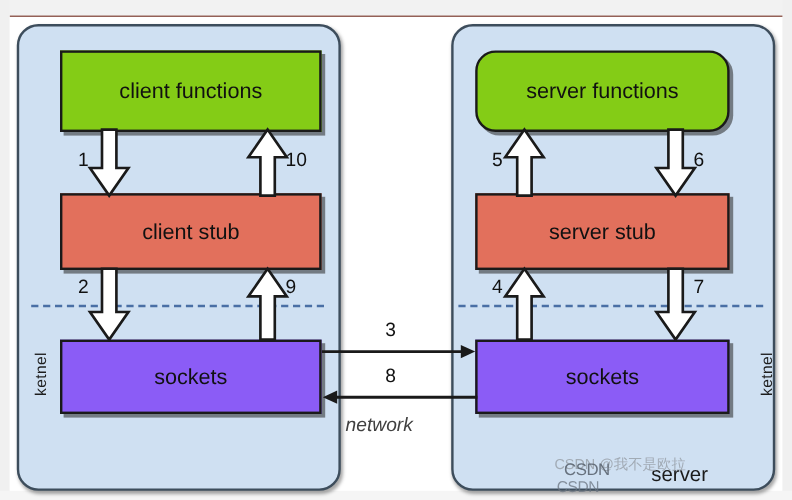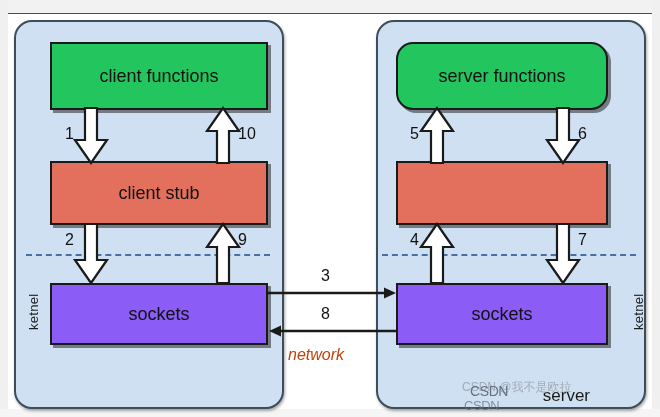--- a/index.html
+++ b/index.html
@@ -36,21 +36,21 @@
     position:absolute;
     border:2px solid #1a1a1a;
     box-shadow:3px 3px 0 rgba(40,40,40,.55);
     display:flex;align-items:center;justify-content:center;
     text-align:center;
     color:#111;
     font-size:18px;
     line-height:1.12;
     box-sizing:border-box;
   }
-  .box.blue{background:#22c55e;}
+  .box.blue{background:#84cc16;}
   .box.red{background:#e2705c;}
   .box.orange{background:#8b5cf6;}
 
   
   #box-client-functions{left:50px;top:42px;width:218px;height:68px;}
   #box-client-stub{left:50px;top:161px;width:218px;height:64px;}
   #box-client-sockets{left:50px;top:283px;width:218px;height:62px;}
   
   #box-server-functions{left:396px;top:42px;width:212px;height:68px;border-radius:17px;}
   #box-server-stub{left:396px;top:161px;width:212px;height:64px;}
@@ -94,21 +94,21 @@
     position:absolute;
     font-size:16px;color:#111;
     line-height:1;
   }
 
   
   .net-arrow{position:absolute;}
   .net-arrow svg{display:block;}
   #net-label{
     position:absolute;left:288px;top:346px;
-    font-size:16px;font-style:italic;color:#c2410c;
+    font-size:16px;font-style:italic;color:#404040;
   }
 
   
   .watermark{
     position:absolute;
     color:#9aa2ab;
     white-space:nowrap;
     pointer-events:none;
   }
   #watermark-line1{left:462px;top:379px;font-size:12px;opacity:.85;}
@@ -149,21 +149,21 @@
 
   <div class="kernel-line" id="kernel-line-server"></div>
   <div class="kernel-label" id="kernel-label-server">ketnel</div>
 
   <div class="box blue" id="box-server-functions">
     <span>server functions</span>
   </div>
 
   <div class="box red" id="box-server-stub">
     <span>
-      <br>
+      <span>server stub</span><br>
     </span>
   </div>
 
   <div class="box orange" id="box-server-sockets">
     <span>sockets</span>
   </div>
 
   <div class="panel-caption" id="caption-server">server</div>
 
   <div class="block-arrow" style="left:74px;top:108px;">

